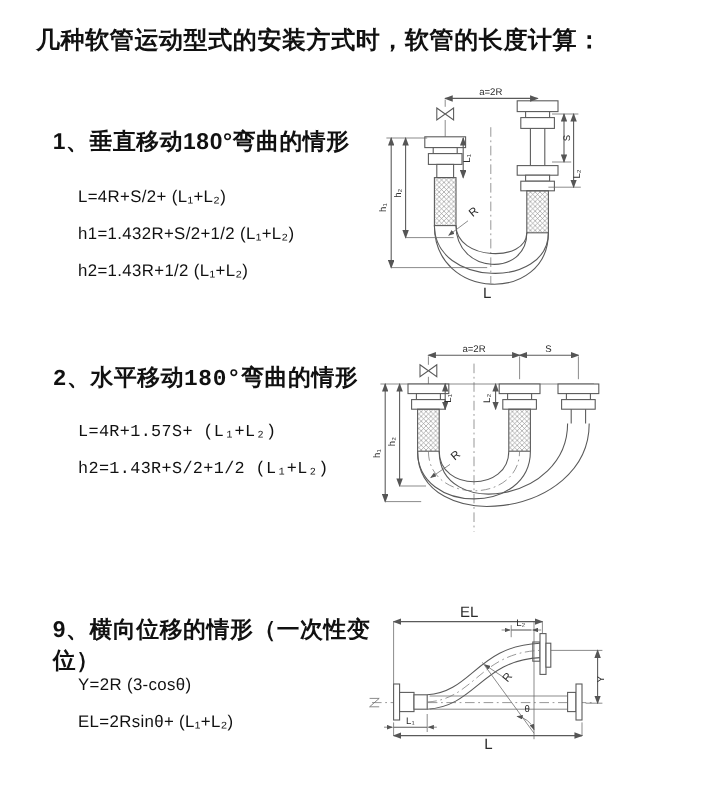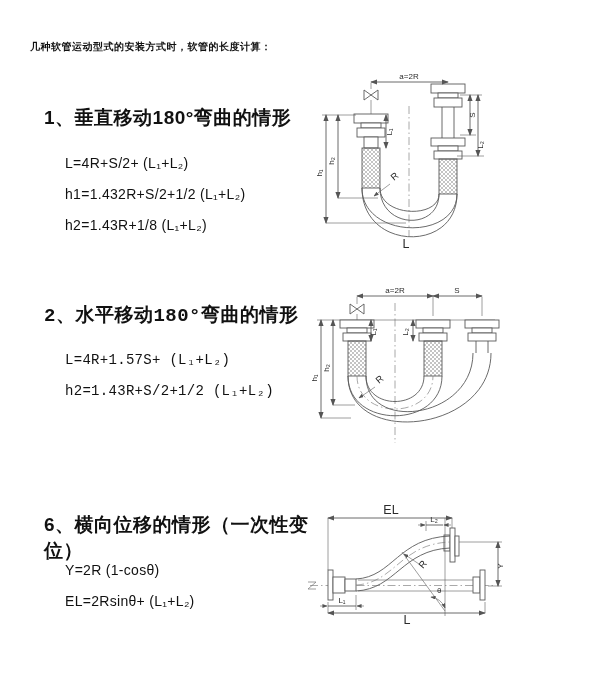--- a/index.html
+++ b/index.html
@@ -1,18 +1,18 @@
 <!DOCTYPE html>
 <html><head>
 <meta charset="utf-8">
 <style>
   html,body{margin:0;padding:0;background:#e8e8e8;}
   .page{position:relative;width:600px;height:675px;background:#ffffff;
         font-family:"Liberation Sans","DejaVu Sans",sans-serif;color:#111;overflow:hidden;margin:0 auto;}
-  .title{position:absolute;left:30px;top:20px;font-size:10px;font-weight:bold;letter-spacing:.5px;margin-top:20px;}
+  .title{position:absolute;left:30px;top:20px;font-size:20px;font-weight:bold;letter-spacing:.5px;}
   .sec{position:absolute;width:280px;}
   .heading{font-size:19px;font-weight:bold;letter-spacing:.5px;height:20px;}
   .formulas{margin-top:22px;}
   .formula{font-size:14px;height:31px;display:flex;align-items:center;padding-left:21px;letter-spacing:.3px;}
   svg{position:absolute;overflow:visible;}
   .st{stroke:#5a5a5a;stroke-width:.9;fill:none;}
   .thin{stroke:#6a6a6a;stroke-width:.65;fill:none;}
   .cl{stroke:#7a7a7a;stroke-width:.65;fill:none;stroke-dasharray:8 3 1.5 3;}
   .fit{fill:#fff;stroke:#5a5a5a;stroke-width:.9;}
   text{font-family:"Liberation Sans","DejaVu Sans",sans-serif;fill:#2b2b2b;}
@@ -24,36 +24,36 @@
 
 <div class="page">
 
   <div class="title">几种软管运动型式的安装方式时，软管的长度计算：</div>
 
   <section class="sec" style="left:44px;top:105px;">
     <div class="heading">1、垂直移动180°弯曲的情形</div>
     <div class="formulas">
       <div class="formula">L=4R+S/2+ (L₁+L₂)</div>
       <div class="formula">h1=1.432R+S/2+1/2 (L₁+L₂)</div>
-      <div class="formula">h2=1.43R+1/8 (L₁+L₂)</div>
+      <div class="formula">h2=1.43R+1/2 (L₁+L₂)</div>
     </div>
   </section>
 
   <section class="sec" style="left:44px;top:302px;font-family:Liberation Mono, monospace;">
     <div class="heading">2、水平移动180°弯曲的情形</div>
     <div class="formulas">
       <div class="formula">L=4R+1.57S+ (L₁+L₂)</div>
       <div class="formula">h2=1.43R+S/2+1/2 (L₁+L₂)</div>
     </div>
   </section>
 
   <section class="sec" style="left:44px;top:512px;">
-    <div class="heading">6、横向位移的情形（一次性变位）</div>
+    <div class="heading">9、横向位移的情形（一次性变位）</div>
     <div class="formulas">
-      <div class="formula">Y=2R (1-cosθ)</div>
+      <div class="formula">Y=2R (3-cosθ)</div>
       <div class="formula">EL=2Rsinθ+ (L₁+L₂)</div>
     </div>
   </section>
 
   <svg style="left:306px;top:68px;width:285px;height:195px" viewBox="0 0 285 195">
     <defs>
       <marker id="ae1" viewBox="0 0 8 6" refX="7" refY="3" markerWidth="8" markerHeight="6" orient="auto">
           <path d="M0,0L8,3L0,6z" fill="#555"></path>
         </marker>
       <marker id="as1" viewBox="0 0 8 6" refX="1" refY="3" markerWidth="8" markerHeight="6" orient="auto">

